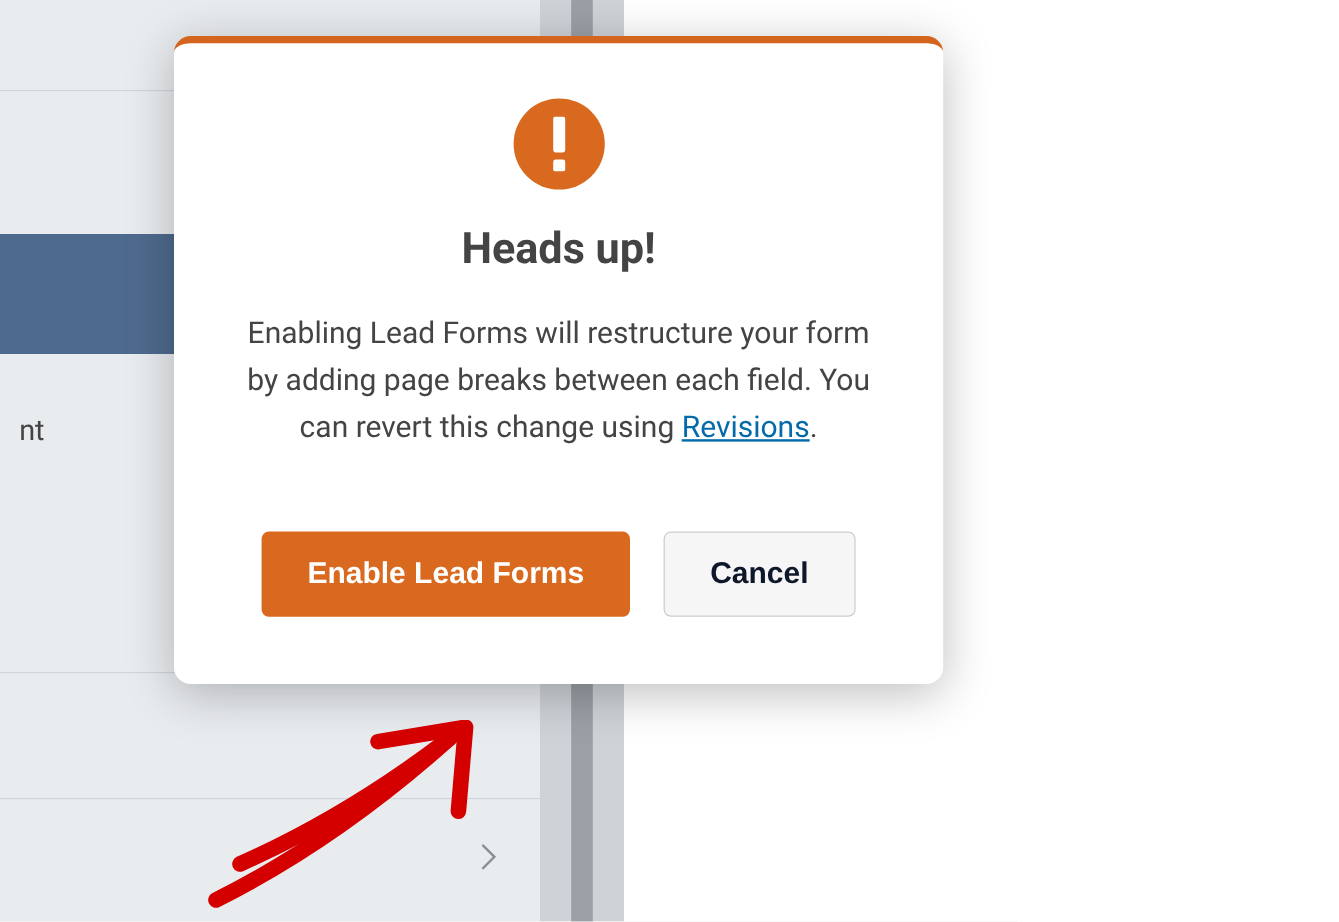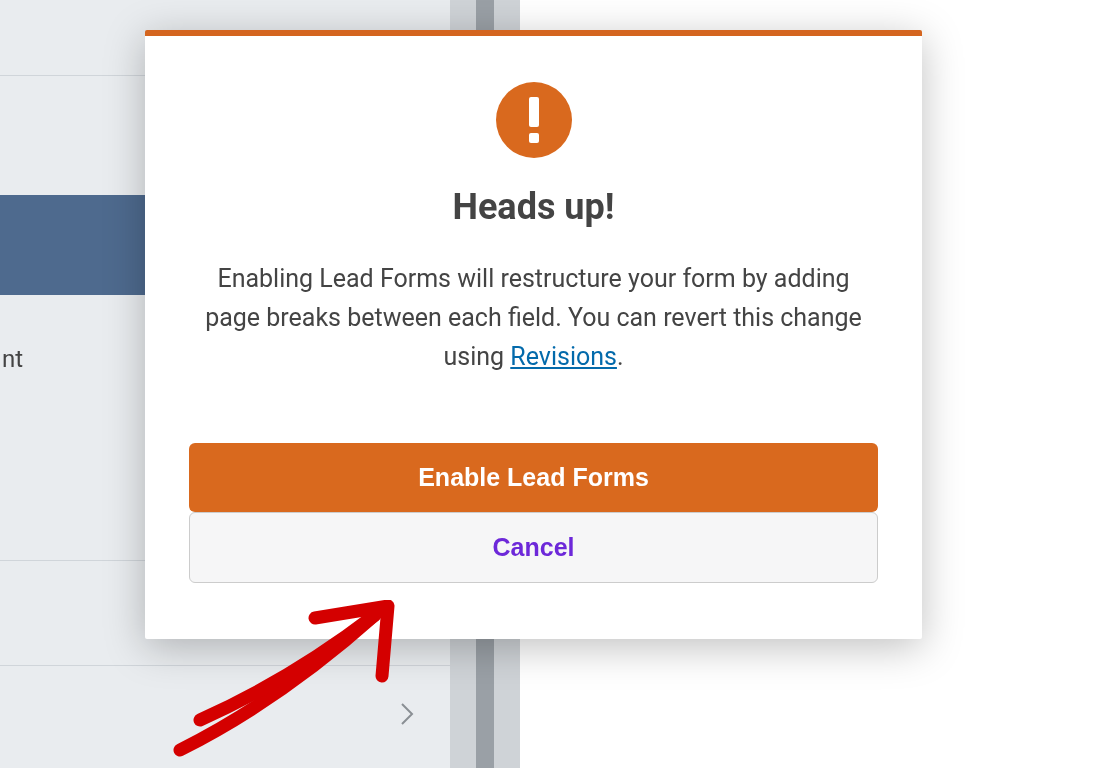--- a/index.html
+++ b/index.html
@@ -30,21 +30,21 @@
       width: 100%;
       height: 100px;
       background: #4e6a8e;
     }
     .bg-left-item {
       position: absolute;
       left: 0;
       top: 345px;
       font-size: 24px;
       color: #444;
-      padding-left: 2px;
+      padding-left: 16px;
     }
     .bg-left-divider-1 { position:absolute; top:75px; left:0; width:100%; height:1px; background:#d0d5da; }
     .bg-left-divider-2 { position:absolute; top:560px; left:0; width:100%; height:1px; background:#d0d5da; }
     .bg-left-divider-3 { position:absolute; top:665px; left:0; width:100%; height:1px; background:#d0d5da; }
     .bg-left-chevron {
       position: absolute;
       left: 400px;
       top: 700px;
       color: #8a8f94;
       font-size: 28px;
@@ -68,23 +68,23 @@
       color: #444;
       line-height: 1.6;
     }
     .bg-right p { margin-bottom: 60px; }
 
     
     .modal {
       position: absolute;
       left: 145px;
       top: 30px;
-      width: 777px;
+      width: 641px;
       background: #fff;
-      border-radius: 2px;
+      border-radius: 14px;
       border-top: 6px solid #d4651f;
       box-shadow: 0 8px 40px rgba(0,0,0,0.25);
       padding: 46px 44px 56px 44px;
       text-align: center;
       z-index: 10;
     }
     .modal .icon-wrap {
       display: flex;
       justify-content: center;
       margin-bottom: 28px;
@@ -112,37 +112,37 @@
       margin-bottom: 67px;
       padding: 0 10px;
     }
     .modal .msg a {
       color: #036aab;
       text-decoration: underline;
     }
     .btn-row {
       display: flex;
       justify-content: center;
-      flex-direction: column;
+      gap: 28px;
     }
     .btn {
       font-size: 25px;
       font-weight: 600;
       padding: 20px 38px;
       border-radius: 6px;
       cursor: pointer;
       border: none;
     }
     .btn-primary {
       background: #d9691e;
       color: #fff;
     }
     .btn-secondary {
       background: #f6f6f7;
-      color: #6d28d9;
+      color: #0f172a;
       border: 1px solid #ccc;
     }
 
     
     .arrow-annotation {
       position: absolute;
       left: 160px;
       top: 600px;
       z-index: 20;
       pointer-events: none;

